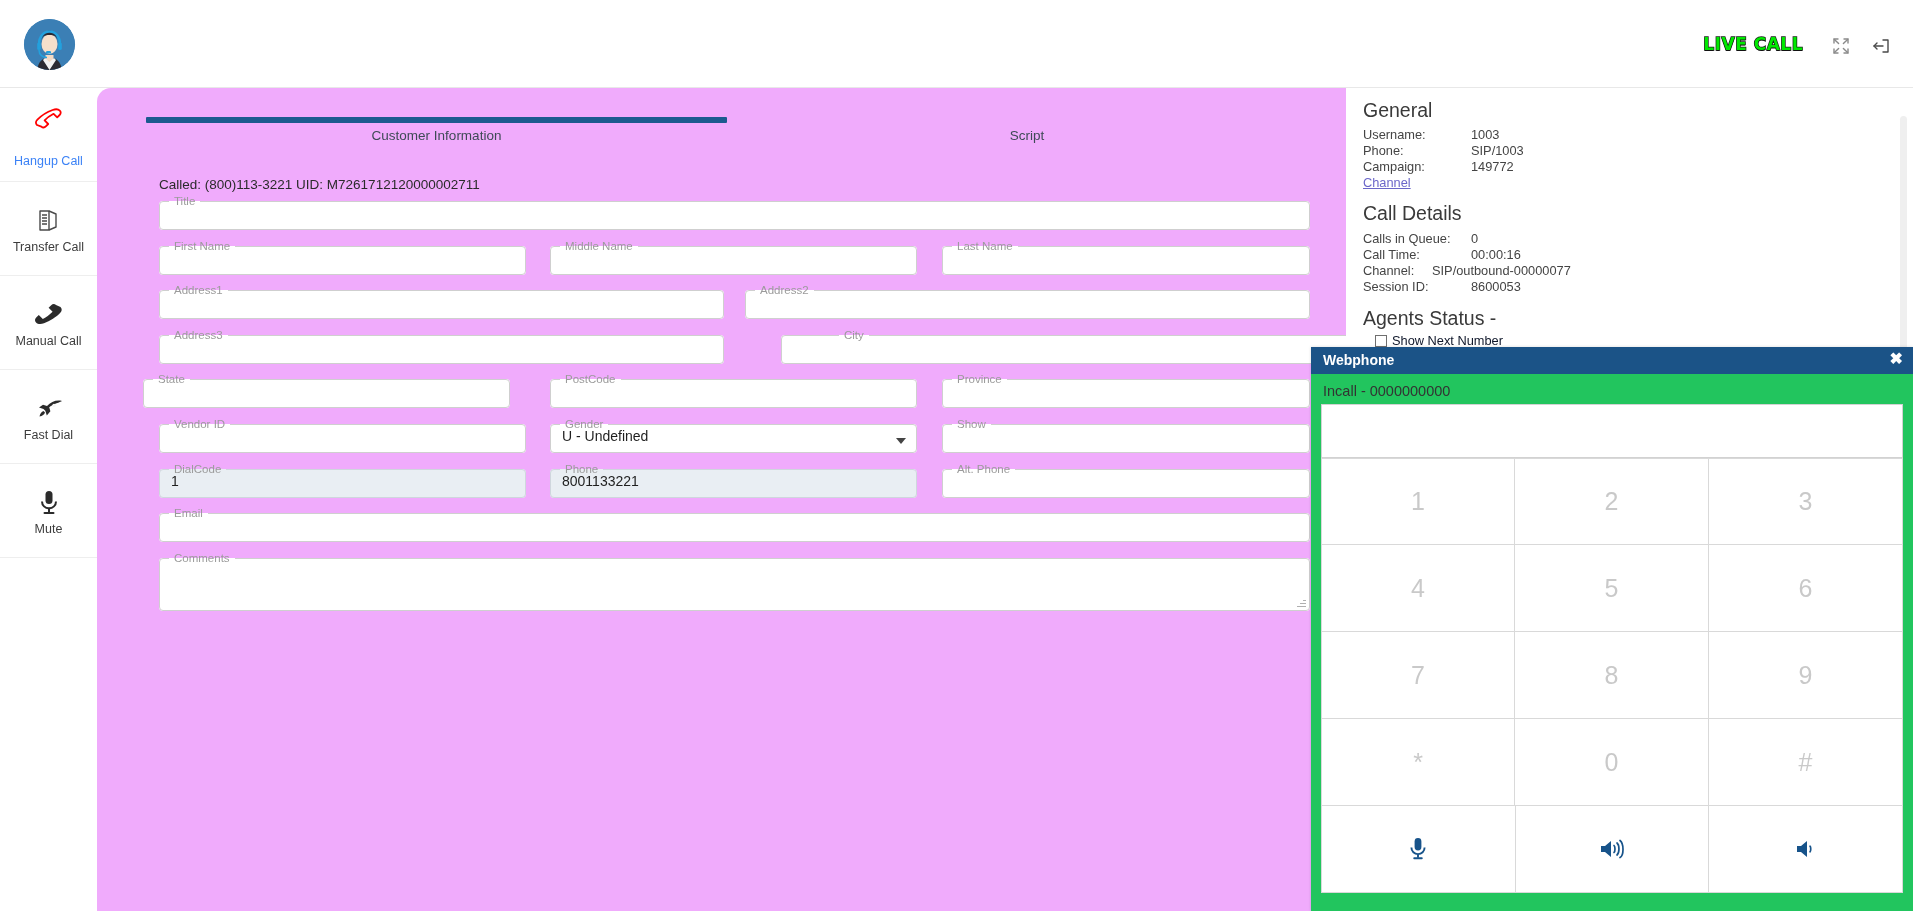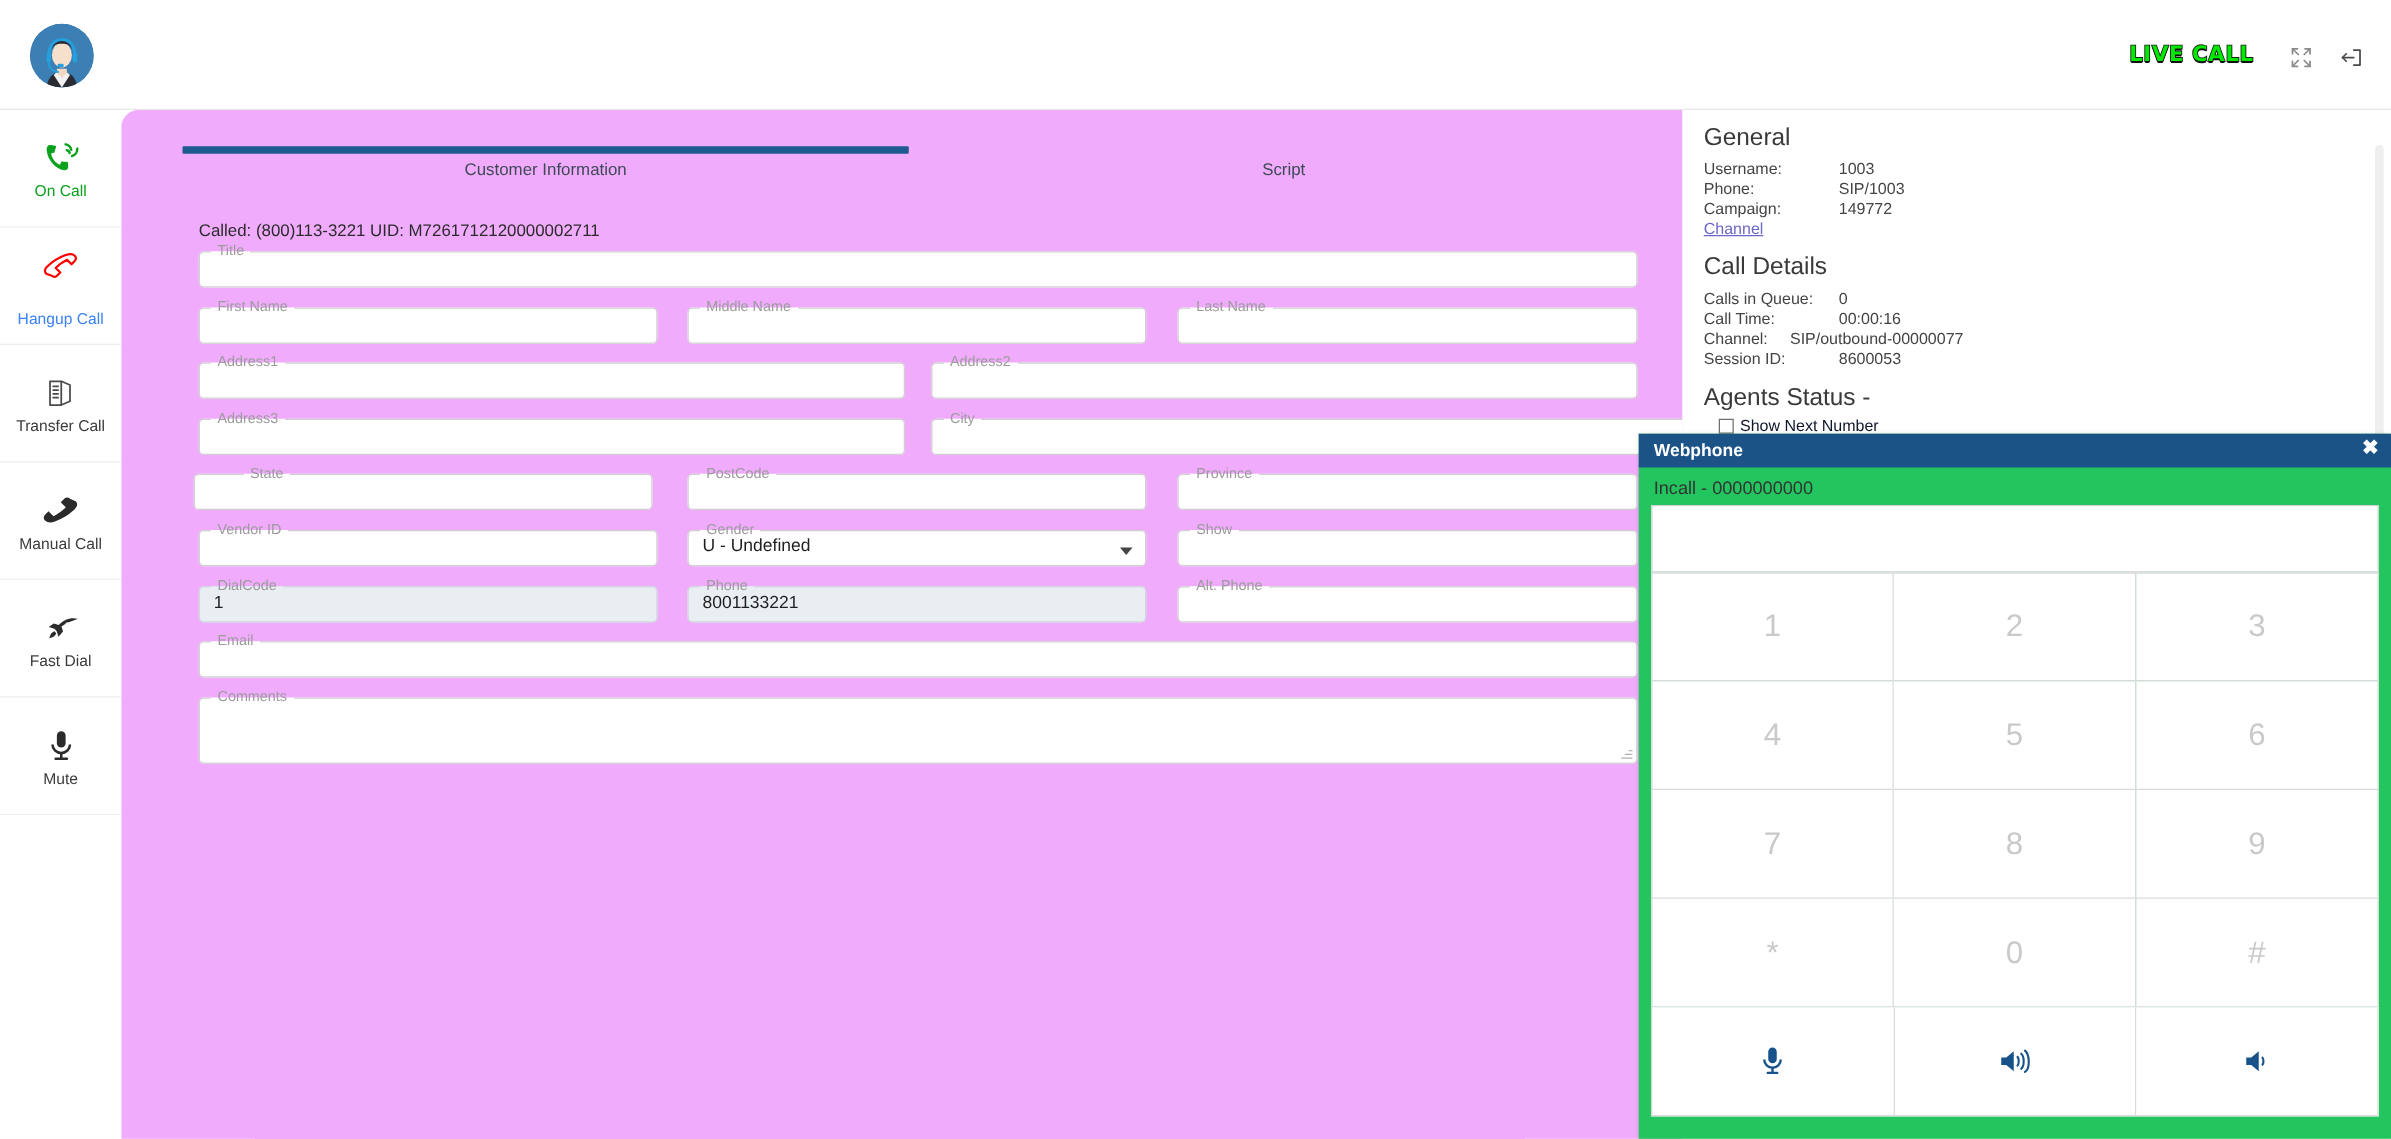--- a/index.html
+++ b/index.html
@@ -268,32 +268,20 @@
     <svg viewBox="0 0 20 20" fill="none" stroke="#4a4a4a" stroke-width="1.4" stroke-linecap="round" stroke-linejoin="round">
       <path d="M12 4h5v12h-5"></path>
       <path d="M12 10H3"></path>
       <path d="M6 7l-3 3 3 3"></path>
     </svg>
   </div>
 </div>
 
 <div id="sidebar">
 
-  <div class="side-item oncall">
-    <span class="side-icon">
-      <svg width="30" height="28" viewBox="0 0 30 28">
-        <path d="M6 3c3 0 5 1 5 1l-1.5 5-2.6.8c.6 4 3.3 7.4 7 9l1.3-2.6 5 .4s.6 2.4.3 4.4c-.2 1.6-1.6 2.4-3.3 2.2C10.6 22.2 4 15 3.4 7.4 3.2 5 4 3 6 3z" fill="#0aa11d"></path>
-        <path d="M18.5 2.5c2.2.4 4 2.1 4.5 4.3" fill="none" stroke="#0aa11d" stroke-width="2" stroke-linecap="round"></path>
-        <path d="M19.5 7.2c1.1.2 2 1.1 2.2 2.2" fill="none" stroke="#0aa11d" stroke-width="2" stroke-linecap="round"></path>
-        <path d="M17.8 11.6c2.6.3 4.8-1.6 5-4.2" fill="none" stroke="#0aa11d" stroke-width="0"></path>
-        <path d="M23.6 11.8c2.6-.7 4.4-3.2 4.2-5.9" fill="none" stroke="#0aa11d" stroke-width="2" stroke-linecap="round"></path>
-      </svg>
-    </span>
-    <span class="side-label">On Call</span>
-  </div>
 
   <div class="side-item hangup">
     <span class="side-icon">
       <svg width="34" height="28" viewBox="0 0 34 28">
         <g fill="none" stroke="#ff0000" stroke-width="1.8" stroke-linejoin="round">
           <path d="M5 20c-1.6-1.6-1.4-3.6.4-5.4C9 11 15 7 20.6 5c3-1.1 5.6-1 7.2.6 1.3 1.3 1.2 3-.2 4.4l-2.4 2.4-3.6-3.6c-2.5 1.3-6.6 4-9 6.6l3.6 3.6-2.4 2.4c-1.4 1.4-3.1 1.5-4.4.2z"></path>
         </g>
       </svg>
     </span>
     <span class="side-label">Hangup Call</span>
@@ -382,26 +370,26 @@
     </fieldset>
     <fieldset class="fs" style="left:648px; top:89px; width:565px; height:34px;">
       <legend>Address2</legend>
       <span class="val"></span>
     </fieldset>
 
     <fieldset class="fs" style="left:62px; top:134px; width:565px; height:34px;">
       <legend>Address3</legend>
       <span class="val"></span>
     </fieldset>
-    <fieldset class="fs" style="left:648px; top:134px; width:614px; height:34px;">
+    <fieldset class="fs" style="left:684px; top:134px; width:614px; height:34px;padding-left:48px;">
       <legend>City</legend>
       <span class="val"></span>
     </fieldset>
 
-    <fieldset class="fs" style="left:58px; top:178px; width:367px; height:34px;padding-left:30px;">
+    <fieldset class="fs" style="left:46px; top:178px; width:367px; height:34px;">
       <legend>State</legend>
       <span class="val"></span>
     </fieldset>
     <fieldset class="fs" style="left:453px; top:178px; width:367px; height:34px;">
       <legend>PostCode</legend>
       <span class="val"></span>
     </fieldset>
     <fieldset class="fs" style="left:845px; top:178px; width:368px; height:34px;">
       <legend>Province</legend>
       <span class="val"></span>

